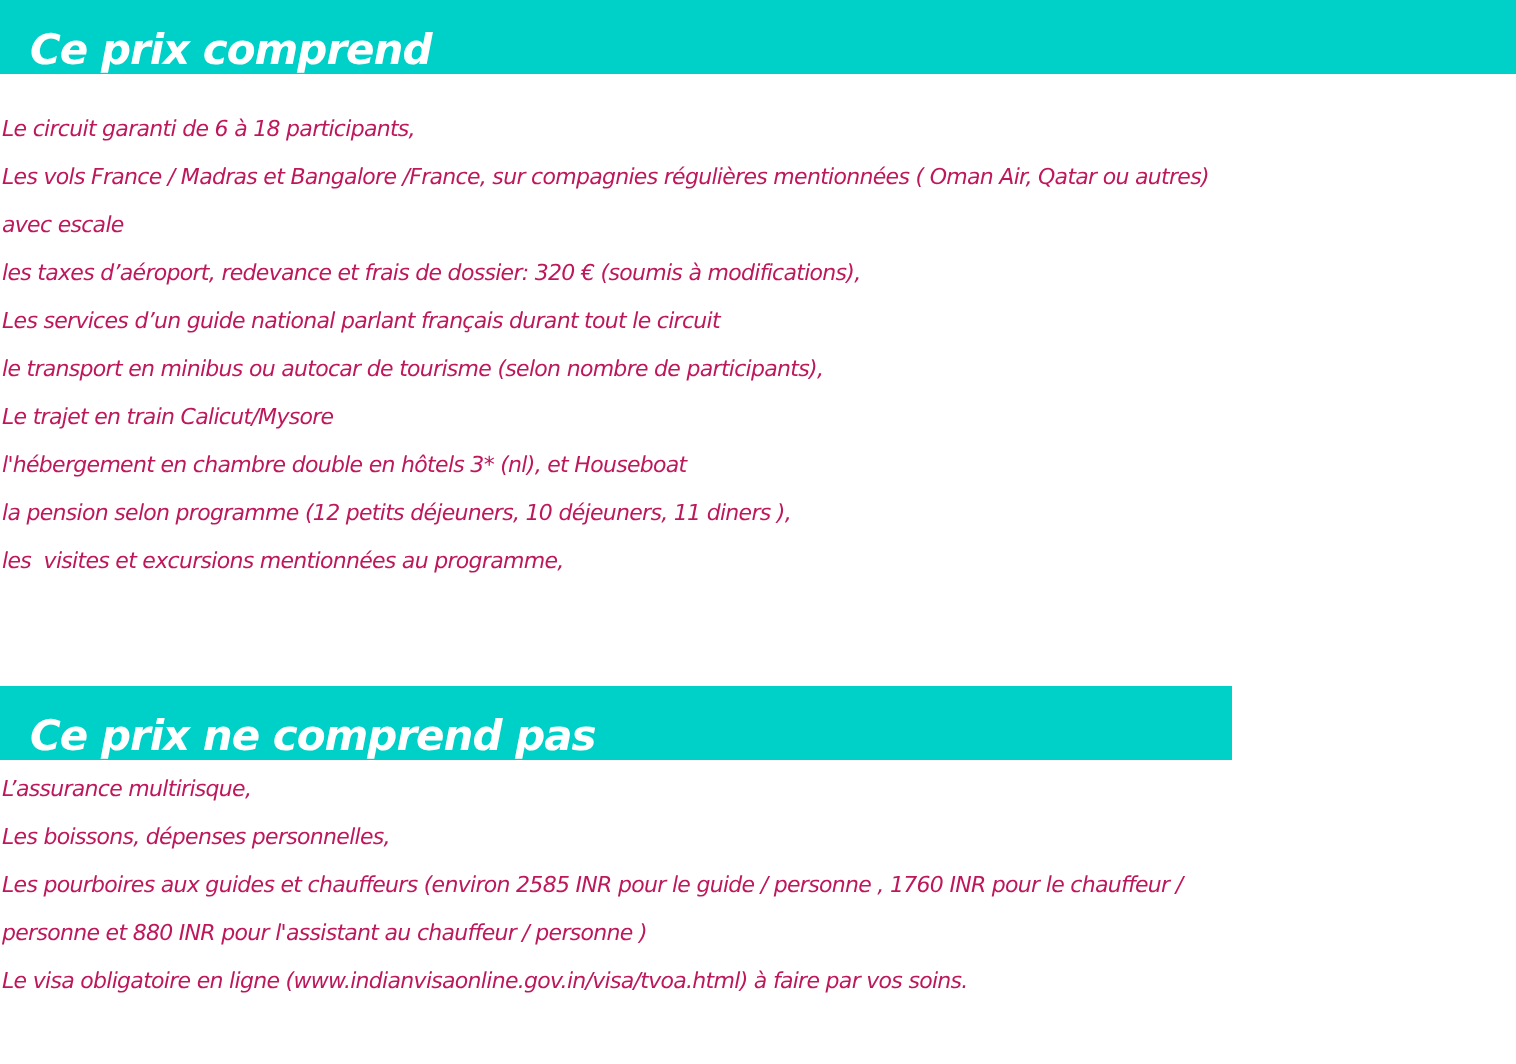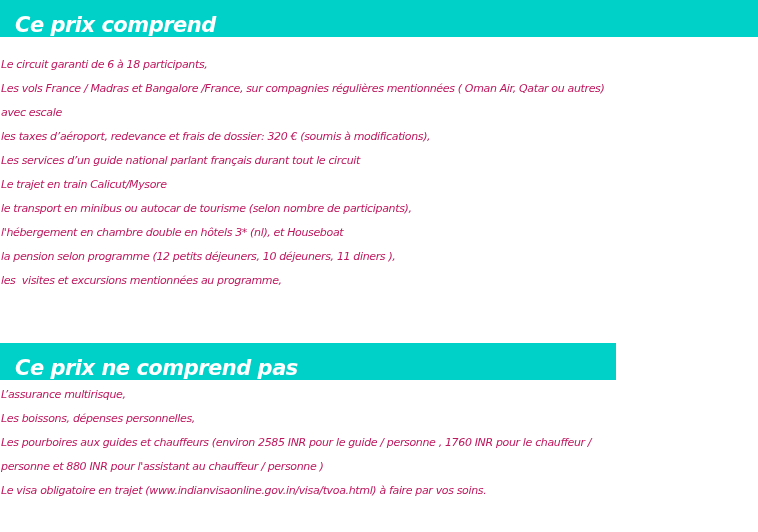--- a/index.html
+++ b/index.html
@@ -59,32 +59,32 @@
 <div id="section-includes">
   <div class="section-header">
     <h2>Ce prix comprend</h2>
   </div>
   <div class="section-body">
     <div class="line">Le circuit garanti de 6 à 18 participants,</div>
     <div class="line">Les vols France / Madras et Bangalore /France, sur compagnies régulières mentionnées ( Oman Air, Qatar ou autres)</div>
     <div class="line">avec escale</div>
     <div class="line">les taxes d’aéroport, redevance et frais de dossier: 320 € (soumis à modifications),</div>
     <div class="line">Les services d’un guide national parlant français durant tout le circuit</div>
+    <div class="line">le transport en minibus ou autocar de tourisme (selon nombre de participants),</div>
     <div class="line">Le trajet en train Calicut/Mysore</div>
-    <div class="line">le transport en minibus ou autocar de tourisme (selon nombre de participants),</div>
     <div class="line">l'hébergement en chambre double en hôtels 3* (nl), et Houseboat</div>
     <div class="line">la pension selon programme (12 petits déjeuners, 10 déjeuners, 11 diners ),</div>
     <div class="line">les  visites et excursions mentionnées au programme,</div>
   </div>
 </div>
 
 <div id="section-excludes">
   <div class="section-header">
     <h2>Ce prix ne comprend pas</h2>
   </div>
   <div class="section-body">
     <div class="line">L’assurance multirisque,</div>
     <div class="line">Les boissons, dépenses personnelles,</div>
     <div class="line">Les pourboires aux guides et chauffeurs (environ 2585 INR pour le guide / personne , 1760 INR pour le chauffeur /</div>
     <div class="line">personne et 880 INR pour l'assistant au chauffeur / personne )</div>
-    <div class="line">Le visa obligatoire en trajet (www.indianvisaonline.gov.in/visa/tvoa.html) à faire par vos soins.</div>
+    <div class="line">Le visa obligatoire en ligne (www.indianvisaonline.gov.in/visa/tvoa.html) à faire par vos soins.</div>
   </div>
 </div>
 
 </body></html>

